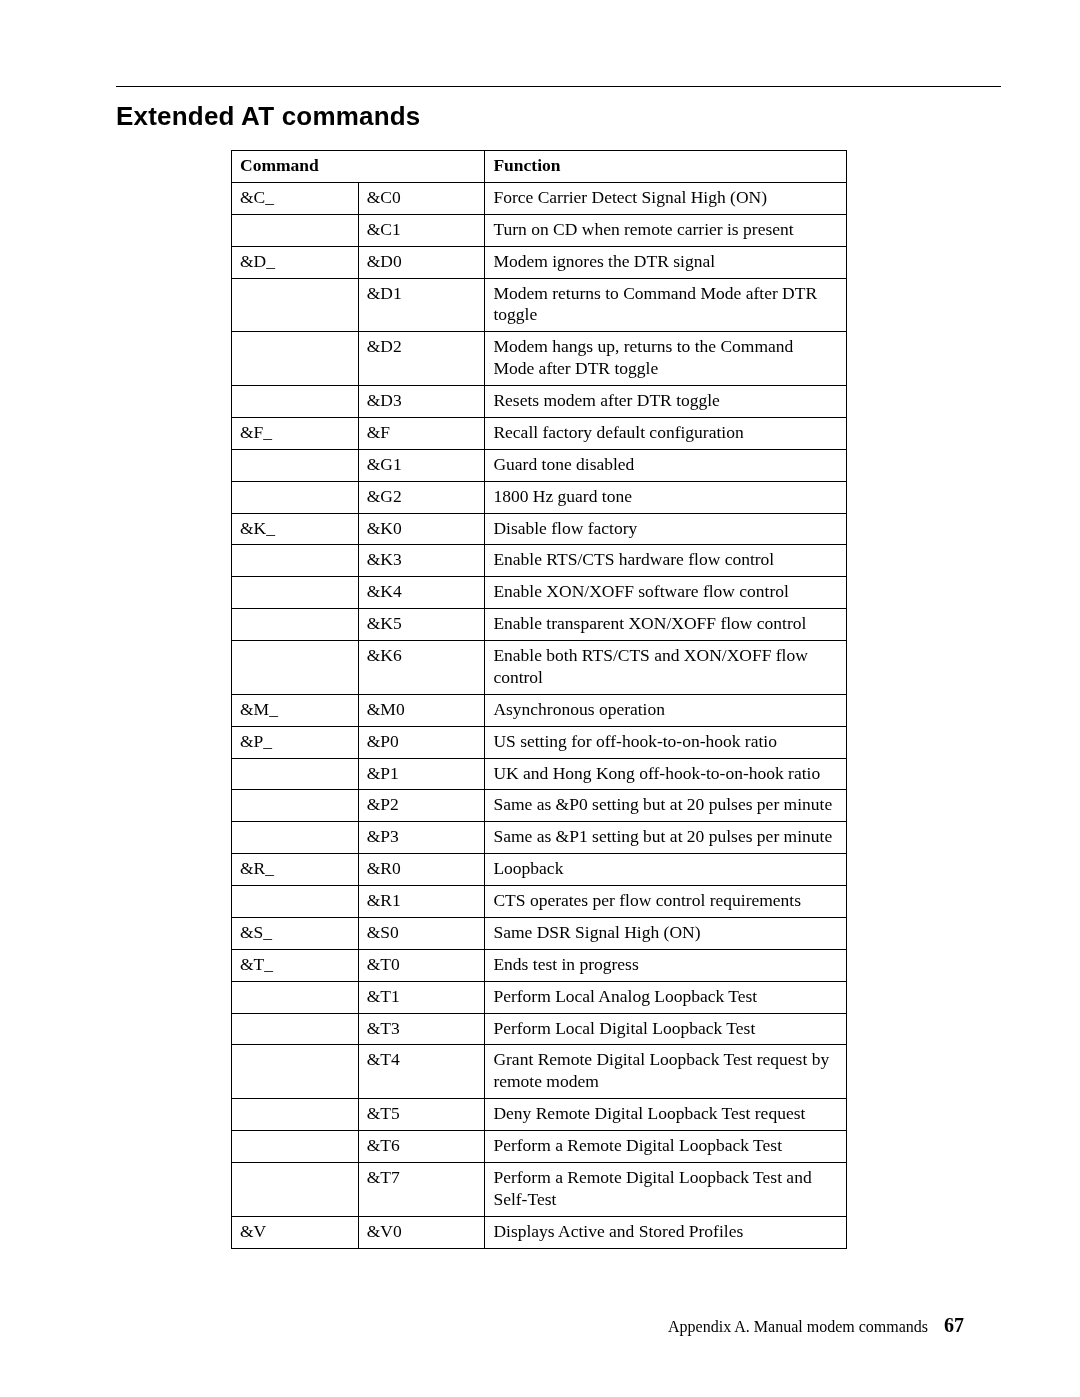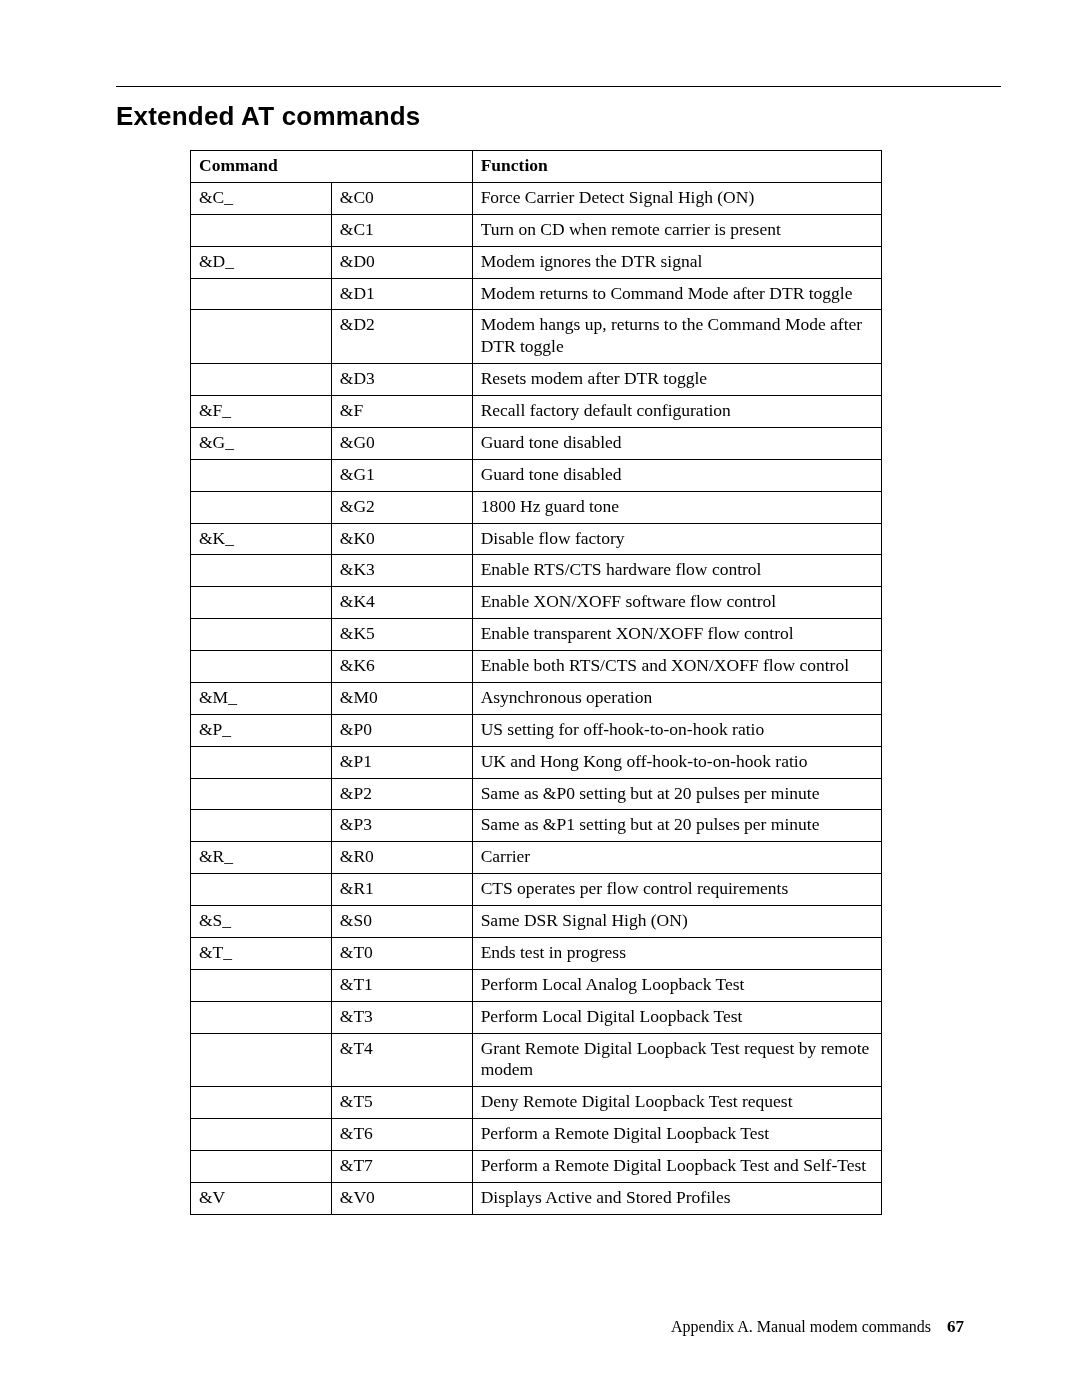--- a/index.html
+++ b/index.html
@@ -21,22 +21,22 @@
     margin: 0 0 14px 0;
   }
   .section-title {
     font-family: Arial, Helvetica, sans-serif;
     font-weight: 700;
     font-size: 26px;
     margin: 0 0 18px 0;
     letter-spacing: 0.2px;
   }
   .tbl-wrap {
-    margin-left: 74px;
-    width: 692px;
+    margin-left: 115px;
+    width: 616px;
   }
   table.cmd {
     border-collapse: collapse;
     width: 100%;
     font-size: 17.5px;
     line-height: 1.25;
   }
   table.cmd td, table.cmd th {
     border: 1px solid #000;
     padding: 4px 8px 5px 8px;
@@ -52,21 +52,21 @@
   .footer {
     position: absolute;
     bottom: 60px;
     width: 1080px;
     left: 0;
     font-size: 16px;
     text-align: right;
     padding-right: 116px;
   }
   .footer .app { padding-right: 12px; }
-  .footer .pg { font-weight: 700; font-size: 17px; }
+  .footer .pg { font-weight: 700; font-size: 20px; }
 </style>
 </head>
 <body>
 
 <div class="page">
   <hr class="rule">
   <h2 class="section-title">Extended AT commands</h2>
 
   <div class="tbl-wrap">
     <table class="cmd">
@@ -111,25 +111,20 @@
             <td></td>
             <td>&amp;D3</td>
             <td>Resets modem after DTR toggle</td>
           </tr>
           <tr>
             <td class="bold">&amp;F_</td>
             <td>&amp;F</td>
             <td>Recall factory default configuration</td>
           </tr>
           <tr>
-            <td class="bold">&amp;G_</td>
-            <td class="bold">&amp;G0</td>
-            <td class="bold">Guard tone disabled</td>
-          </tr>
-          <tr>
             <td></td>
             <td>&amp;G1</td>
             <td>Guard tone disabled</td>
           </tr>
           <tr>
             <td></td>
             <td>&amp;G2</td>
             <td>1800 Hz guard tone</td>
           </tr>
           <tr>
@@ -178,21 +173,21 @@
             <td>Same as &amp;P0 setting but at 20 pulses per minute</td>
           </tr>
           <tr>
             <td></td>
             <td>&amp;P3</td>
             <td>Same as &amp;P1 setting but at 20 pulses per minute</td>
           </tr>
           <tr>
             <td class="bold">&amp;R_</td>
             <td>&amp;R0</td>
-            <td>Carrier</td>
+            <td>Loopback</td>
           </tr>
           <tr>
             <td></td>
             <td class="bold">&amp;R1</td>
             <td class="bold">CTS operates per flow control requirements</td>
           </tr>
           <tr>
             <td class="bold">&amp;S_</td>
             <td class="bold">&amp;S0</td>
             <td class="bold">Same DSR Signal High (ON)</td>

